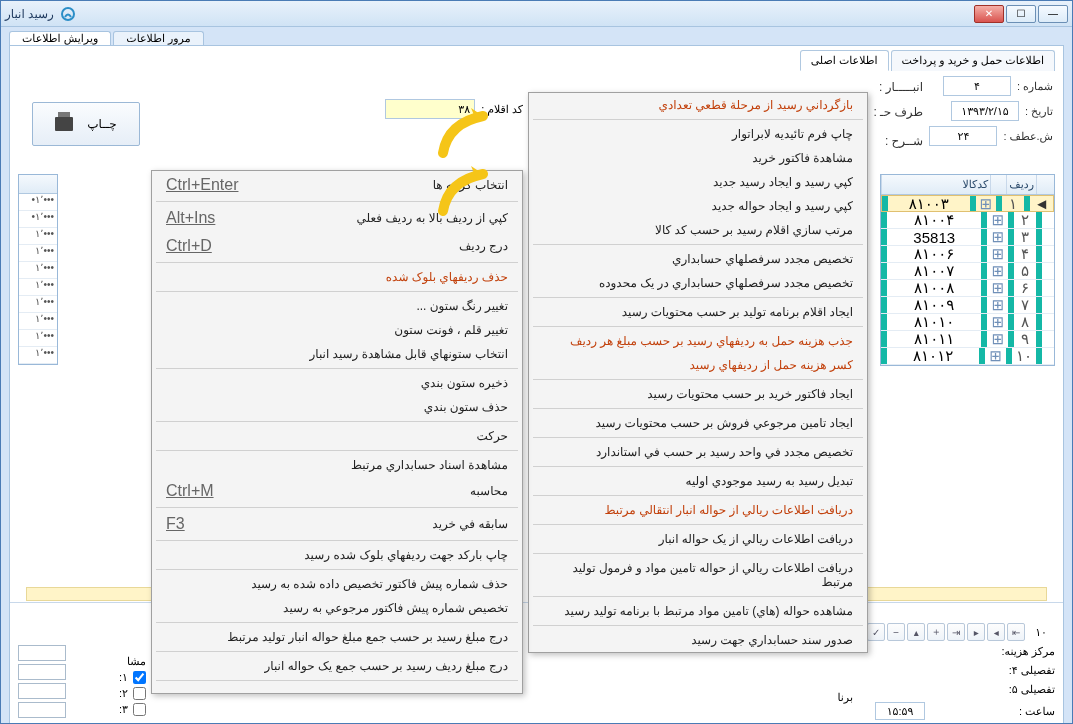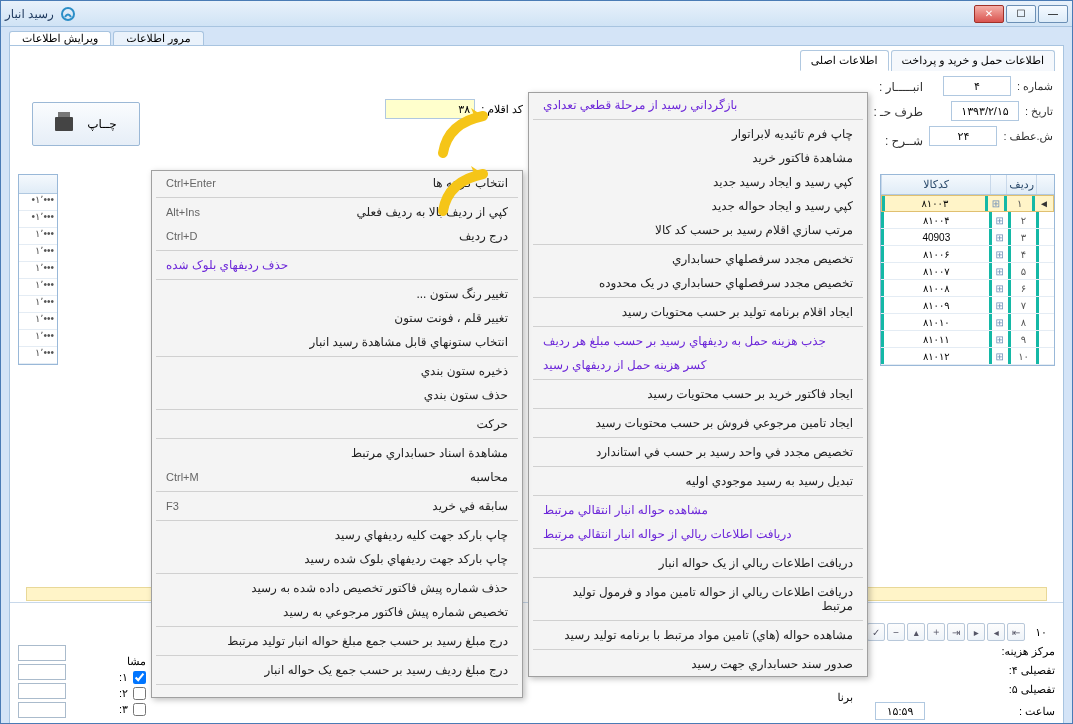--- a/index.html
+++ b/index.html
@@ -22,42 +22,42 @@
 .inner-tabs { position: absolute; top: 4px; right: 8px; display: flex; gap: 2px; }
 .inner-tab { padding: 3px 10px; background: #f5f8fc; border: 1px solid #b0c8e0; border-bottom: none; border-radius: 3px 3px 0 0; cursor: pointer; font-size: 11px; }
 .inner-tab.active { background: #fff; border-bottom: 1px solid #fff; }
 
 .form-row { position: absolute; display: flex; align-items: center; gap: 6px; }
 .form-row label { color: #333; font-size: 11px; white-space: nowrap; }
 .form-row input { border: 1px solid #b0c8e0; height: 20px; padding: 1px 4px; font-family: inherit; font-size: 11px; background: #fff; }
 
 .grid-wrap { position: absolute; top: 128px; right: 8px; width: 175px; border: 1px solid #99b8d8; background: #fff; display: flex; flex-direction: column; }
 .grid-head { display: flex; background: linear-gradient(#f5f9fd,#e0ecf7); border-bottom: 1px solid #b0c8e0; }
-.grid-head .gh { padding: 3px 2px; border-left: 1px solid #c8d8ea; font-size: 11px; color: #2b4a6b; flex: 1; text-align: center; }
+.grid-head .gh { padding: 3px 2px; border-left: 1px solid #c8d8ea; font-size: 11px; color: #2b4a6b; flex: 1; text-align: right; }
 .grid-head .gh.idx { flex: 0 0 28px; }
 .grid-head .gh.exp { flex: 0 0 16px; }
 .grid-body .gr { display: flex; border-bottom: 1px solid #e4ecf4; height: 17px; align-items: center; }
 .grid-body .gr.sel { background: #fff4c8; border: 1px solid #e0c070; }
-.grid-body .gc { padding: 0 4px; border-left: 3px solid #14b8a6; font-size: 10px; height: 100%; display: flex; align-items: center; justify-content: center; }
+.grid-body .gc { padding: 0 4px; border-left: 6px solid #14b8a6; font-size: 15px; height: 100%; display: flex; align-items: center; justify-content: center; }
 .gc.idx { flex: 0 0 28px; color: #555; }
 .gc.exp { flex: 0 0 16px; color: #7090b8; cursor: pointer; }
 .gc.code { flex: 1; }
 .gc.arrow { flex: 0 0 18px; color: #333; }
 
 .left-col { position: absolute; top: 128px; left: 8px; width: 40px; border: 1px solid #99b8d8; background: #fff; }
 .left-col .lc-head { height: 19px; background: linear-gradient(#f5f9fd,#e0ecf7); border-bottom: 1px solid #b0c8e0; }
 .left-col .lc-row { height: 17px; border-bottom: 1px solid #e4ecf4; font-size: 10px; padding-right: 3px; color: #555; text-align: right; direction: ltr; }
 
 .context-menu { position: absolute; background: #f4f4f4; border: 1px solid #a0a0a0; box-shadow: 2px 2px 6px rgba(0,0,0,0.25); z-index: 200; }
 .context-menu.cm1 { top: 46px; right: 195px; width: 340px; }
 .context-menu.cm2 { top: 124px; right: 540px; width: 372px; }
 .cm-item { padding: 5px 14px; font-size: 12px; color: #222; cursor: pointer; display: flex; justify-content: space-between; align-items: center; }
-.cm-item.disabled { color: #6d28d9; cursor: default; justify-content: flex-end; }
+.cm-item.disabled { color: #c2410c; cursor: default; }
 .cm-sep { height: 1px; background: #d0d0d0; margin: 2px 4px; }
-.cm-shortcut { color: #666; font-size: 11px; direction: ltr; }
+.cm-shortcut { color: #666; font-size: 16px; direction: ltr; text-decoration: underline; }
 
 .print-btn { position: absolute; top: 56px; left: 22px; width: 108px; height: 44px; background: linear-gradient(#fafcfe,#e6eef7); border: 1px solid #9bb8d6; border-radius: 2px; display: flex; align-items: center; justify-content: center; gap: 14px; cursor: pointer; font-size: 12px; }
 .print-icon { width: 18px; height: 14px; background: #444; position: relative; border-radius: 1px; }
 .print-icon::before { content: ''; position: absolute; top: -5px; left: 3px; right: 3px; height: 5px; background: #777; }
 
 .arrow-annot { position: absolute; z-index: 300; }
 .arrow-svg { width: 70px; height: 50px; }
 
 .bottom-strip { position: absolute; bottom: 0; left: 0; right: 0; background: #fff; border-top: 1px solid #c8d8ea; }
 .yellow-bar { height: 14px; background: #fff4c8; margin: 2px 8px; border: 1px solid #e8d898; }
@@ -155,21 +155,21 @@
           <div class="gr">
             <div class="gc arrow"></div>
             <div class="gc idx">۲</div>
             <div class="gc exp">⊞</div>
             <div class="gc code">۸۱۰۰۴</div>
           </div>
           <div class="gr">
             <div class="gc arrow"></div>
             <div class="gc idx">۳</div>
             <div class="gc exp">⊞</div>
-            <div class="gc code">40903</div>
+            <div class="gc code">35813</div>
           </div>
           <div class="gr">
             <div class="gc arrow"></div>
             <div class="gc idx">۴</div>
             <div class="gc exp">⊞</div>
             <div class="gc code">۸۱۰۰۶</div>
           </div>
           <div class="gr">
             <div class="gc arrow"></div>
             <div class="gc idx">۵</div>
@@ -274,23 +274,20 @@
         <div class="cm-sep"></div>
         <div class="cm-item">
           <span>تخصيص مجدد في واحد رسيد بر حسب في استاندارد</span>
         </div>
         <div class="cm-sep"></div>
         <div class="cm-item">
           <span>تبديل رسيد به رسيد موجودي اوليه</span>
         </div>
         <div class="cm-sep"></div>
         <div class="cm-item disabled">
-          <span>مشاهده حواله انبار انتقالي مرتبط</span>
-        </div>
-        <div class="cm-item disabled">
           <span>دريافت اطلاعات ريالي از حواله انبار انتقالي مرتبط</span>
         </div>
         <div class="cm-sep"></div>
         <div class="cm-item">
           <span>دريافت اطلاعات ريالي از يک حواله انبار</span>
         </div>
         <div class="cm-sep"></div>
         <div class="cm-item">
           <span>دريافت اطلاعات ريالي از حواله تامين مواد و فرمول توليد مرتبط</span>
         </div>
@@ -350,23 +347,20 @@
         <div class="cm-item">
           <span>محاسبه</span>
           <span class="cm-shortcut">Ctrl+M</span>
         </div>
         <div class="cm-sep"></div>
         <div class="cm-item">
           <span>سابقه في خريد</span>
           <span class="cm-shortcut">F3</span>
         </div>
         <div class="cm-sep"></div>
-        <div class="cm-item">
-          <span>چاپ بارکد جهت کليه رديفهاي رسيد</span>
-        </div>
         <div class="cm-item">
           <span>چاپ بارکد جهت رديفهاي بلوک شده رسيد</span>
         </div>
         <div class="cm-sep"></div>
         <div class="cm-item">
           <span>حذف شماره پيش فاکتور تخصيص داده شده به رسيد</span>
         </div>
         <div class="cm-item">
           <span>تخصيص شماره پيش فاکتور مرجوعي به رسيد</span>
         </div>

